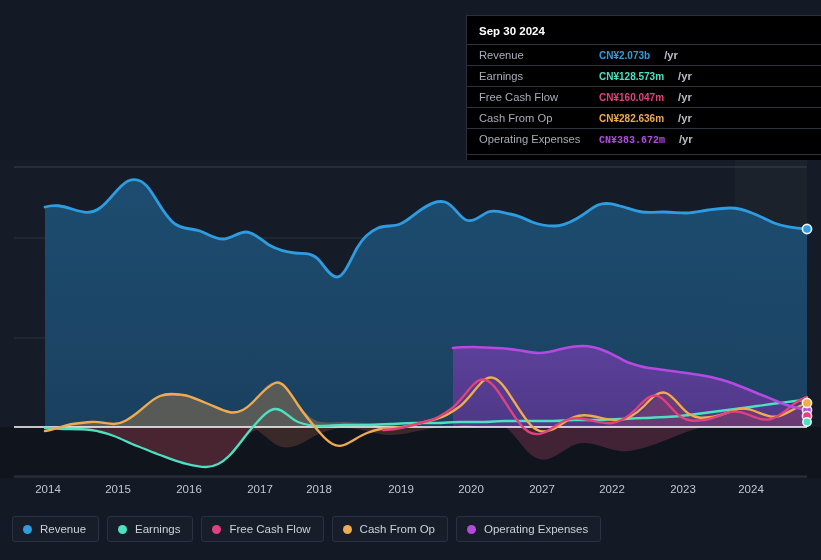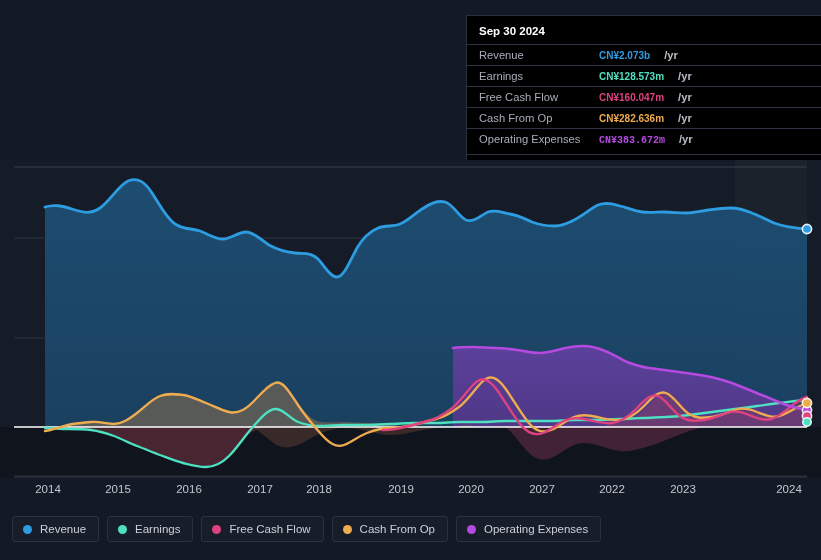--- a/index.html
+++ b/index.html
@@ -289,21 +289,21 @@
     <span class="x-tick" style="left:48px">2014</span>
     <span class="x-tick" style="left:118px">2015</span>
     <span class="x-tick" style="left:189px">2016</span>
     <span class="x-tick" style="left:260px">2017</span>
     <span class="x-tick" style="left:319px">2018</span>
     <span class="x-tick" style="left:401px">2019</span>
     <span class="x-tick" style="left:471px">2020</span>
     <span class="x-tick" style="left:542px">2027</span>
     <span class="x-tick" style="left:612px">2022</span>
     <span class="x-tick" style="left:683px">2023</span>
-    <span class="x-tick" style="left:789px">2024</span>
+    <span class="x-tick" style="left:751px">2024</span>
   </div>
 
   <div class="legend">
     <div class="leg-item">
       <span class="leg-dot" id="d0" style="background: rgb(46, 156, 224);"></span>
       <span class="leg-lab">Revenue</span>
     </div>
     <div class="leg-item">
       <span class="leg-dot" id="d1" style="background: rgb(78, 224, 192);"></span>
       <span class="leg-lab">Earnings</span>

